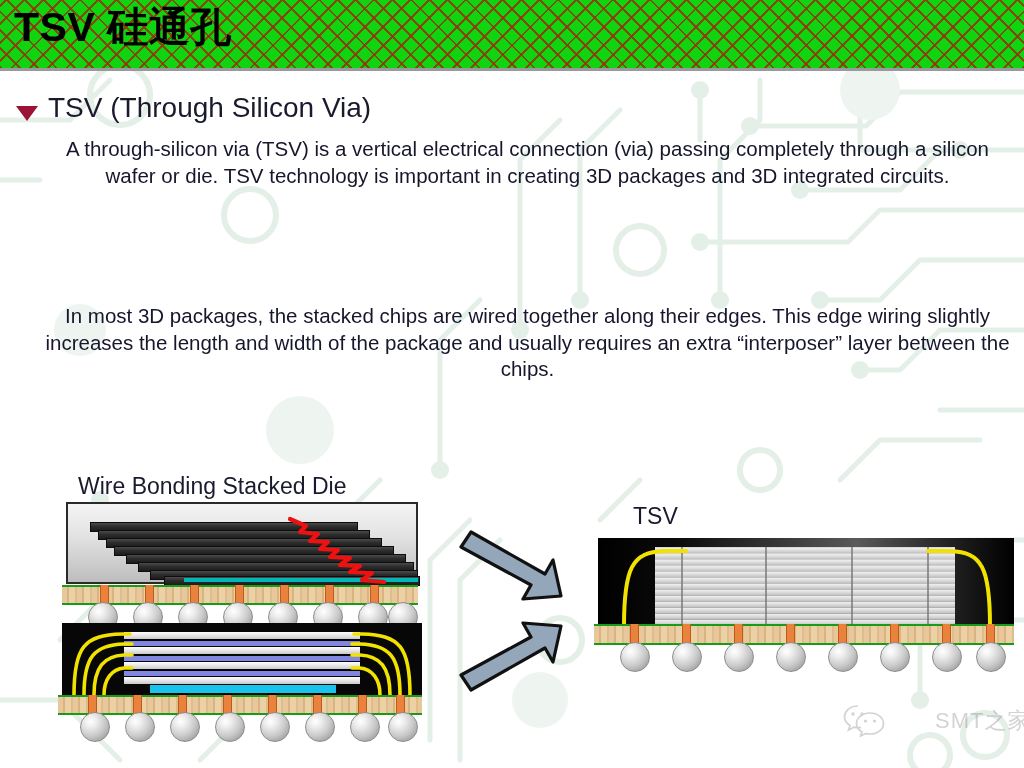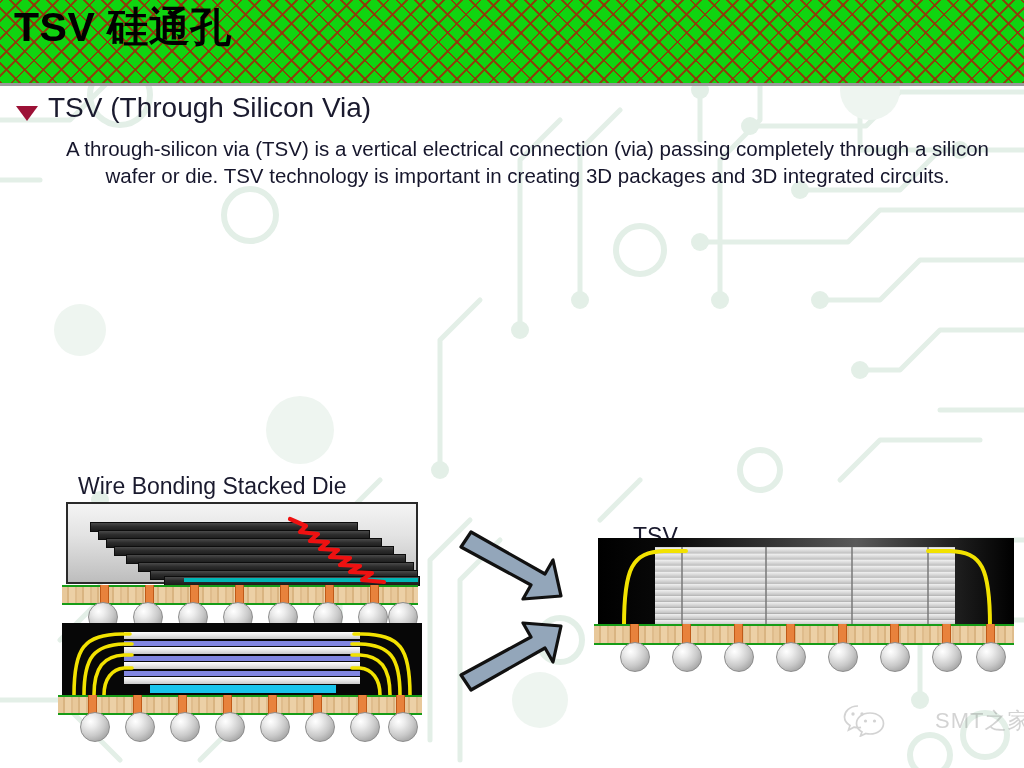--- a/index.html
+++ b/index.html
@@ -8,21 +8,21 @@
     background:#ffffff;
     font-family:"Liberation Sans","DejaVu Sans",sans-serif;
   }
 
   
   #slide{position:absolute;inset:0;width:1024px;height:768px;background:#ffffff;}
   #watermark{position:absolute;inset:0;width:1024px;height:768px;pointer-events:none;}
 
   
   #header{
-    position:absolute;left:0;top:0;width:1024px;height:86px;
+    position:absolute;left:0;top:0;width:1024px;height:71px;
     background-color:#10d410;
     background-image:
       repeating-linear-gradient(45deg,  rgba(150,50,10,.85) 0 2px, rgba(0,0,0,0) 2px 13px),
       repeating-linear-gradient(-45deg, rgba(150,50,10,.85) 0 2px, rgba(0,0,0,0) 2px 13px);
     border-bottom:3px solid #9a9a9a;
     box-sizing:border-box;
   }
   #header-title{
     position:absolute;left:14px;top:6px;
     font-size:41px;font-weight:bold;color:#000000;
@@ -49,21 +49,21 @@
     text-align:center;
   }
   #p1{top:136px;}
   #p2{top:242px;}
   #p3{top:303px;}
   #p4{top:394px;}
 
   
   .fig-label{position:absolute;font-size:23px;color:#1a1a2e;white-space:nowrap;}
   #label-wirebond{left:78px;top:473px;}
-  #label-tsv{left:633px;top:503px;margin-top:20px;}
+  #label-tsv{left:633px;top:503px;}
 
   
   .substrate{position:absolute;box-sizing:border-box;}
   .sub-body{
     position:absolute;left:0;right:0;top:0;bottom:0;
     background:
       repeating-linear-gradient(90deg,
         #e8c89a 0 5px, #d9b481 5px 7px, #ecd0a6 7px 13px, #dfbc8c 13px 15px);
     border-top:2px solid #179c17;
     border-bottom:2px solid #179c17;
@@ -187,20 +187,21 @@
   <div id="header">
     <div id="header-title">TSV 硅通孔</div>
   </div>
 
   <div id="bullet-row">
     <div id="bullet-marker"></div>
     <div id="heading-text">TSV (Through Silicon Via)</div>
   </div>
 
   <div class="para" id="p1">A through-silicon via (TSV) is a vertical electrical connection (via) passing completely through a silicon wafer or die. TSV technology is important in creating 3D packages and 3D integrated circuits.</div>
+  <div class="para" id="p3">In most 3D packages, the stacked chips are wired together along their edges. This edge wiring slightly increases the length and width of the package and usually requires an extra “interposer” layer between the chips.</div>
 
   <div class="fig-label" id="label-wirebond">Wire Bonding Stacked Die</div>
   <div class="fig-label" id="label-tsv">TSV</div>
 
   <div id="fig-wirebond">
     <div id="wb-box">
       <div class="wb-die" style="left:22px;top:18px;width:268px;"></div>
       <div class="wb-die" style="left:30px;top:26px;width:272px;"></div>
       <div class="wb-die" style="left:38px;top:34px;width:276px;"></div>
       <div class="wb-die" style="left:46px;top:42px;width:280px;"></div>

